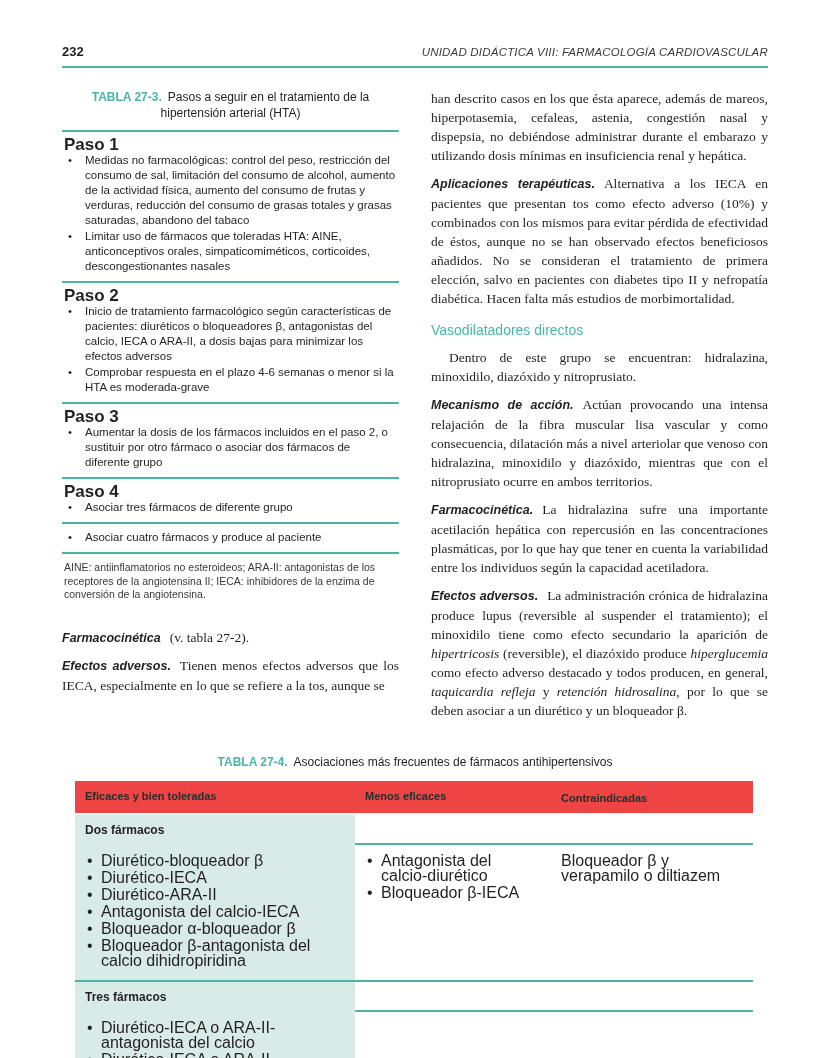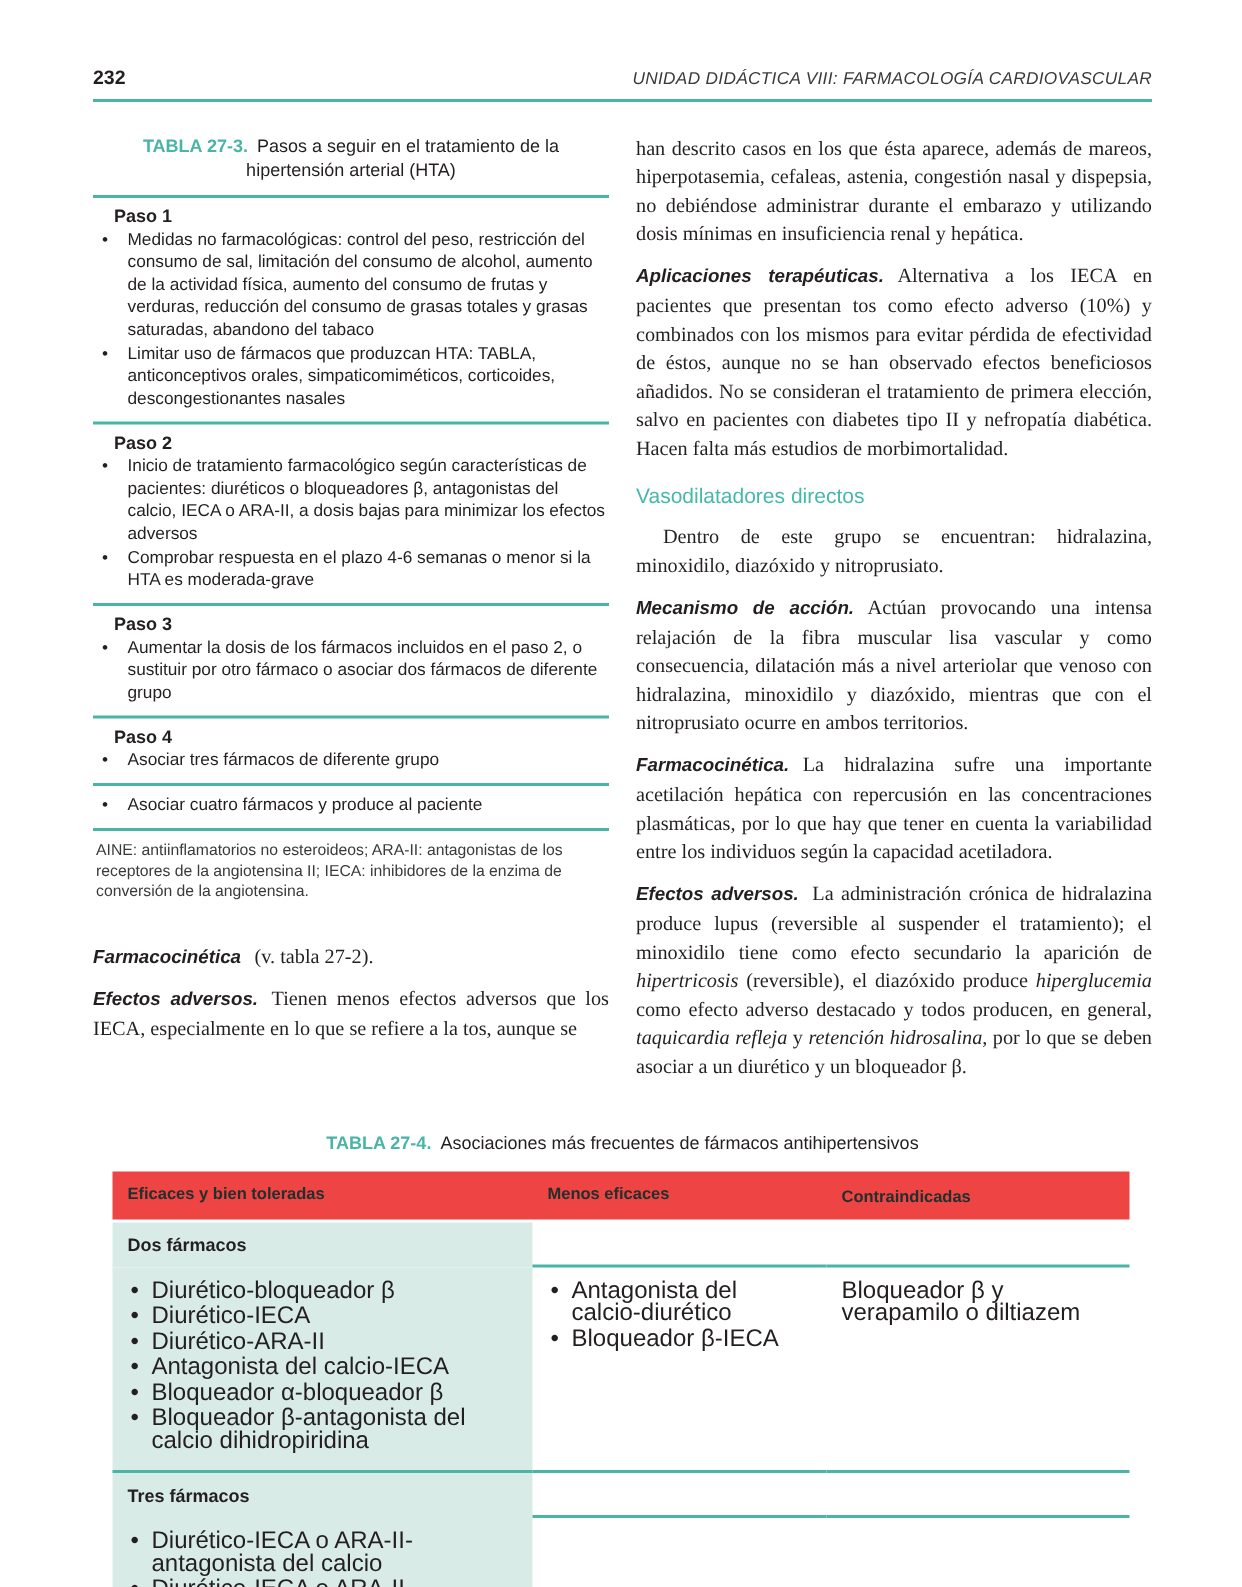--- a/index.html
+++ b/index.html
@@ -19,36 +19,36 @@
     display: flex;
     justify-content: space-between;
     align-items: baseline;
     font-family: "Liberation Sans", sans-serif;
   }
   .page-num { font-size: 13px; font-weight: bold; }
   .running-head { font-size: 11.5px; font-style: italic; color: #3a3a3a; letter-spacing: .2px; }
   .header-rule { height: 2px; background: #4ab5a7; margin-top: 7px; }
 
   
-  .columns { display: flex; gap: 18px; margin-top: 21px; }
+  .columns { display: flex; gap: 32px; margin-top: 21px; }
   .col { width: 344px; }
 
   
   .t3 { font-family: "Liberation Sans", sans-serif; font-size: 11.5px; line-height: 15px; }
   .t3-title {
     text-align: center;
     font-size: 12px;
     line-height: 16px;
     padding: 0 14px;
     margin-bottom: 9px;
   }
   .teal-label { color: #4ab5a7; font-weight: bold; margin-right: 6px; }
   .t3-rule { height: 2px; background: #4ab5a7; }
   .t3-step { padding: 5px 2px 7px 2px; }
-  .t3-step-title { font-weight: bold; font-size: 12px; margin-bottom: 1px; margin-left: 12px; }
+  .t3-step-title { font-weight: bold; font-size: 17px; margin-bottom: 1px; }
   .t3 ul, .t4 ul { list-style: none; }
   .t3 li {
     position: relative;
     padding-left: 21px;
     margin-top: 1px;
   }
   .t3 li::before {
     content: "\2022";
     position: absolute;
     left: 4px;
@@ -130,21 +130,21 @@
       <div class="t3">
         <div class="t3-title">
           <span class="teal-label">TABLA 27-3.</span><span>Pasos a seguir en el tratamiento de la hipertensión arterial (HTA)</span>
         </div>
         <div class="t3-rule"></div>
 
         <div class="t3-step">
           <div class="t3-step-title">Paso 1</div>
           <ul>
             <li>Medidas no farmacológicas: control del peso, restricción del consumo de sal, limitación del consumo de alcohol, aumento de la actividad física, aumento del consumo de frutas y verduras, reducción del consumo de grasas totales y grasas saturadas, abandono del tabaco</li>
-            <li>Limitar uso de fármacos que produzcan HTA: TABLA, anticonceptivos orales, simpaticomiméticos, corticoides, descongestionantes nasales</li>
+            <li>Limitar uso de fármacos que toleradas HTA: AINE, anticonceptivos orales, simpaticomiméticos, corticoides, descongestionantes nasales</li>
           </ul>
         </div>
         <div class="t3-rule"></div>
 
         <div class="t3-step">
           <div class="t3-step-title">Paso 2</div>
           <ul>
             <li>Inicio de tratamiento farmacológico según características de pacientes: diuréticos o bloqueadores β, antagonistas del calcio, IECA o ARA-II, a dosis bajas para minimizar los efectos adversos</li>
             <li>Comprobar respuesta en el plazo 4-6 semanas o menor si la HTA es moderada-grave</li>
           </ul>

